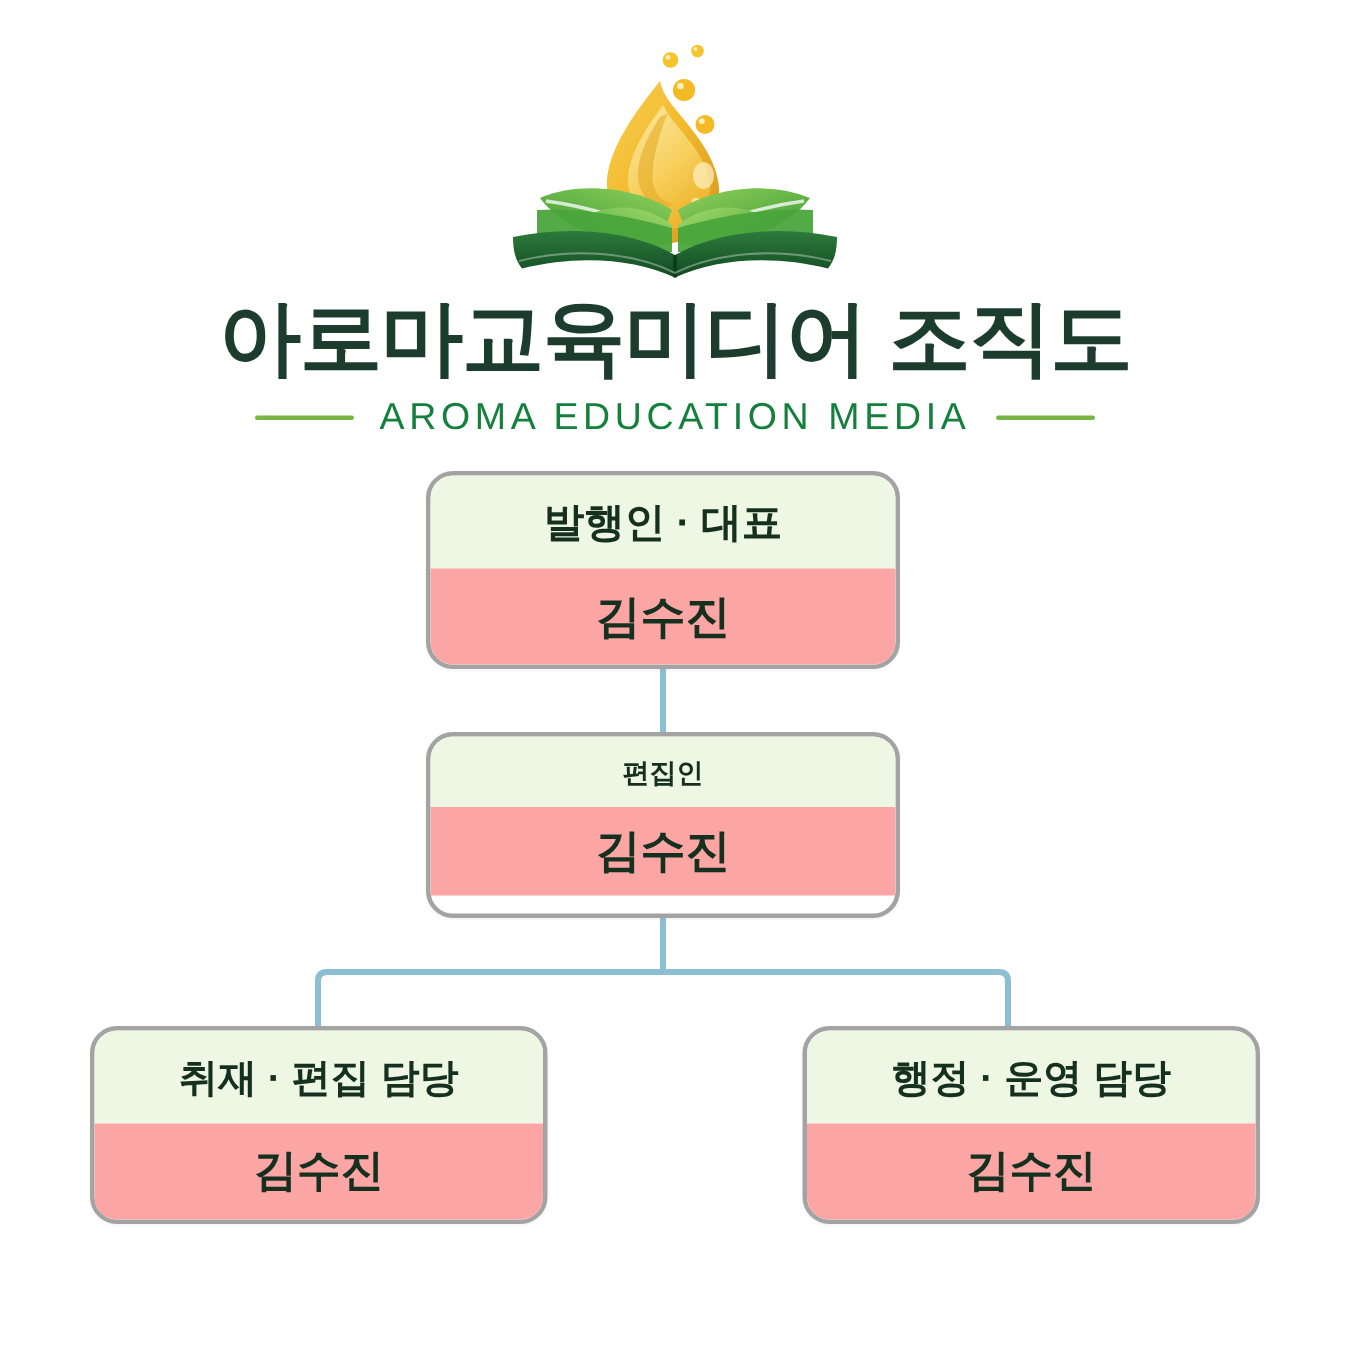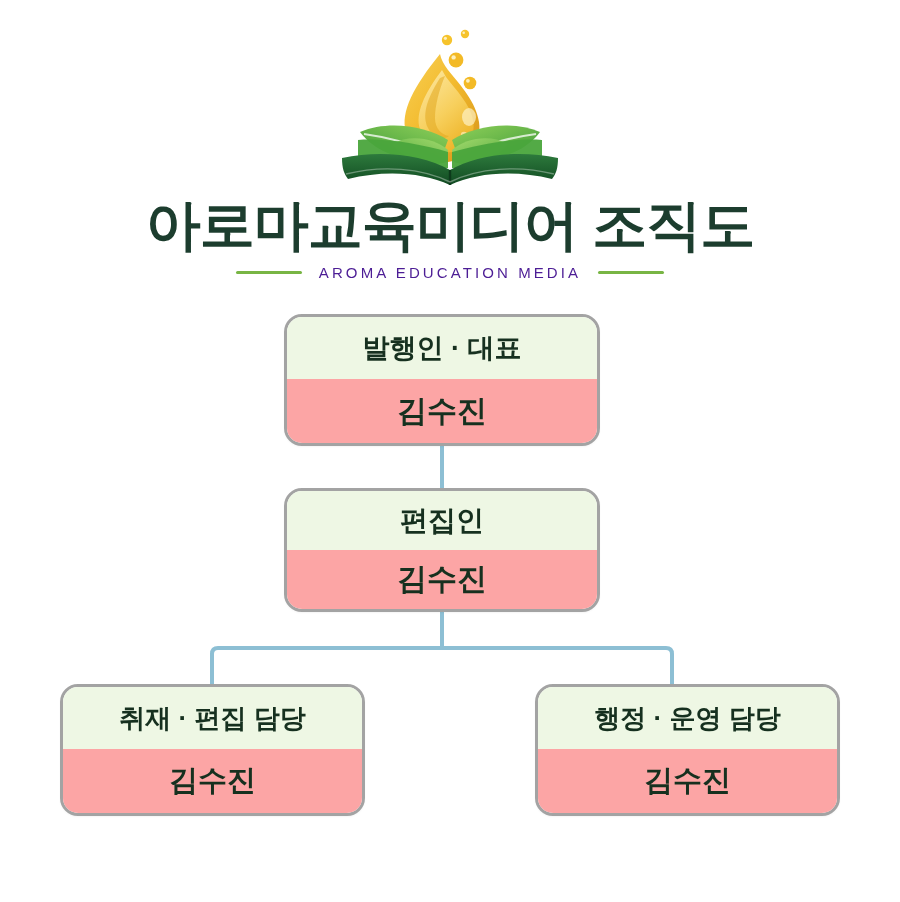--- a/index.html
+++ b/index.html
@@ -58,23 +58,23 @@
     justify-content: center;
     gap: 17px;
   }
   .sub-rule {
     width: 66px;
     height: 3px;
     background: #78b544;
     border-radius: 2px;
   }
   .subtitle-text {
-    font-size: 15px;
+    font-size: 25px;
     letter-spacing: 3.1px;
-    color: #4c1d95;
+    color: #15803d;
     font-weight: 400;
     white-space: nowrap;
   }
 
   
   .connectors {
     position: absolute;
     left: 0;
     top: 0;
     width: 900px;
@@ -116,21 +116,21 @@
   
   #node-publisher {
     left: 284px; top: 314px; width: 316px; height: 132px;
   }
   #node-publisher .node-title { height: 62px; font-size: 27px; }
   #node-publisher .node-name  { height: 64px; font-size: 30px; }
 
   #node-editor {
     left: 284px; top: 488px; width: 316px; height: 124px;
   }
-  #node-editor .node-title { height: 59px; font-size: 28px; }
+  #node-editor .node-title { height: 47px; font-size: 18px; }
   #node-editor .node-name  { height: 59px; font-size: 30px; }
 
   #node-reporting {
     left: 60px; top: 684px; width: 305px; height: 132px;
   }
   #node-reporting .node-title { height: 62px; font-size: 26px; }
   #node-reporting .node-name  { height: 64px; font-size: 29px; }
 
   #node-admin {
     left: 535px; top: 684px; width: 305px; height: 132px;

